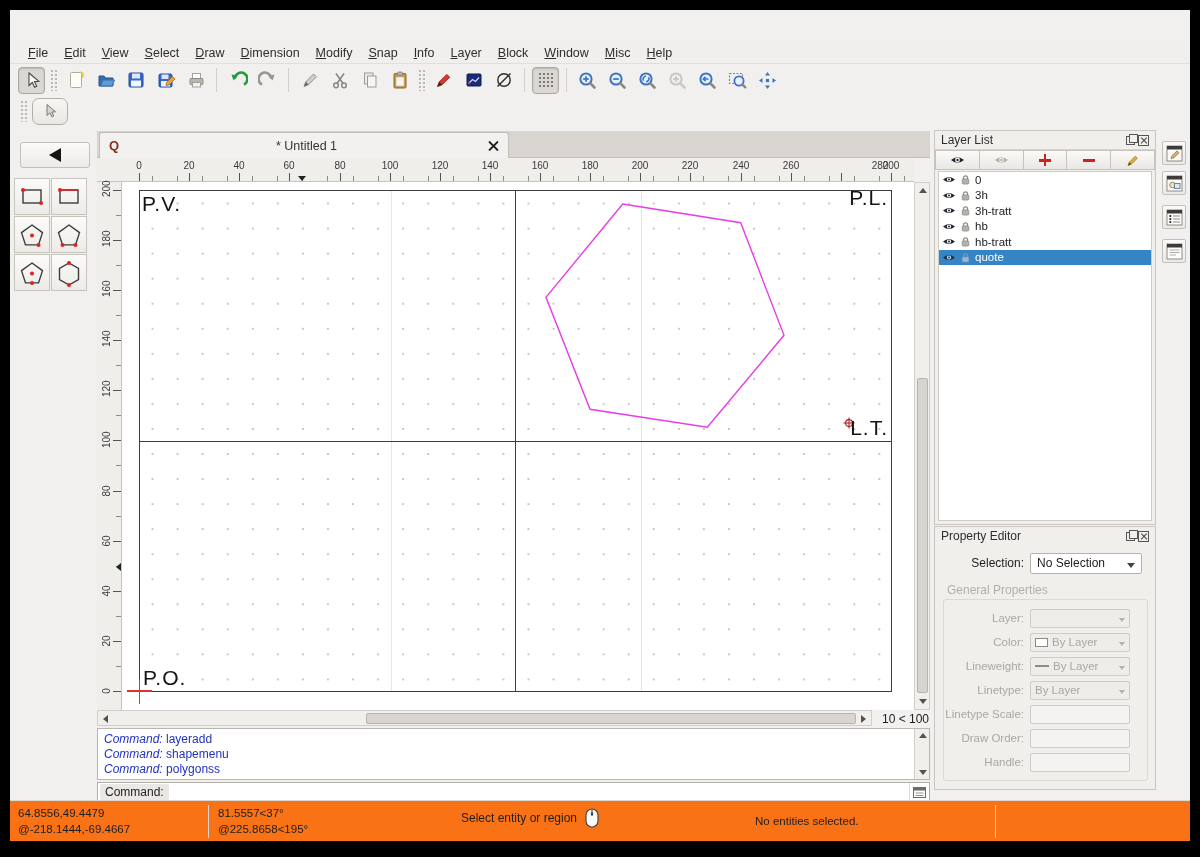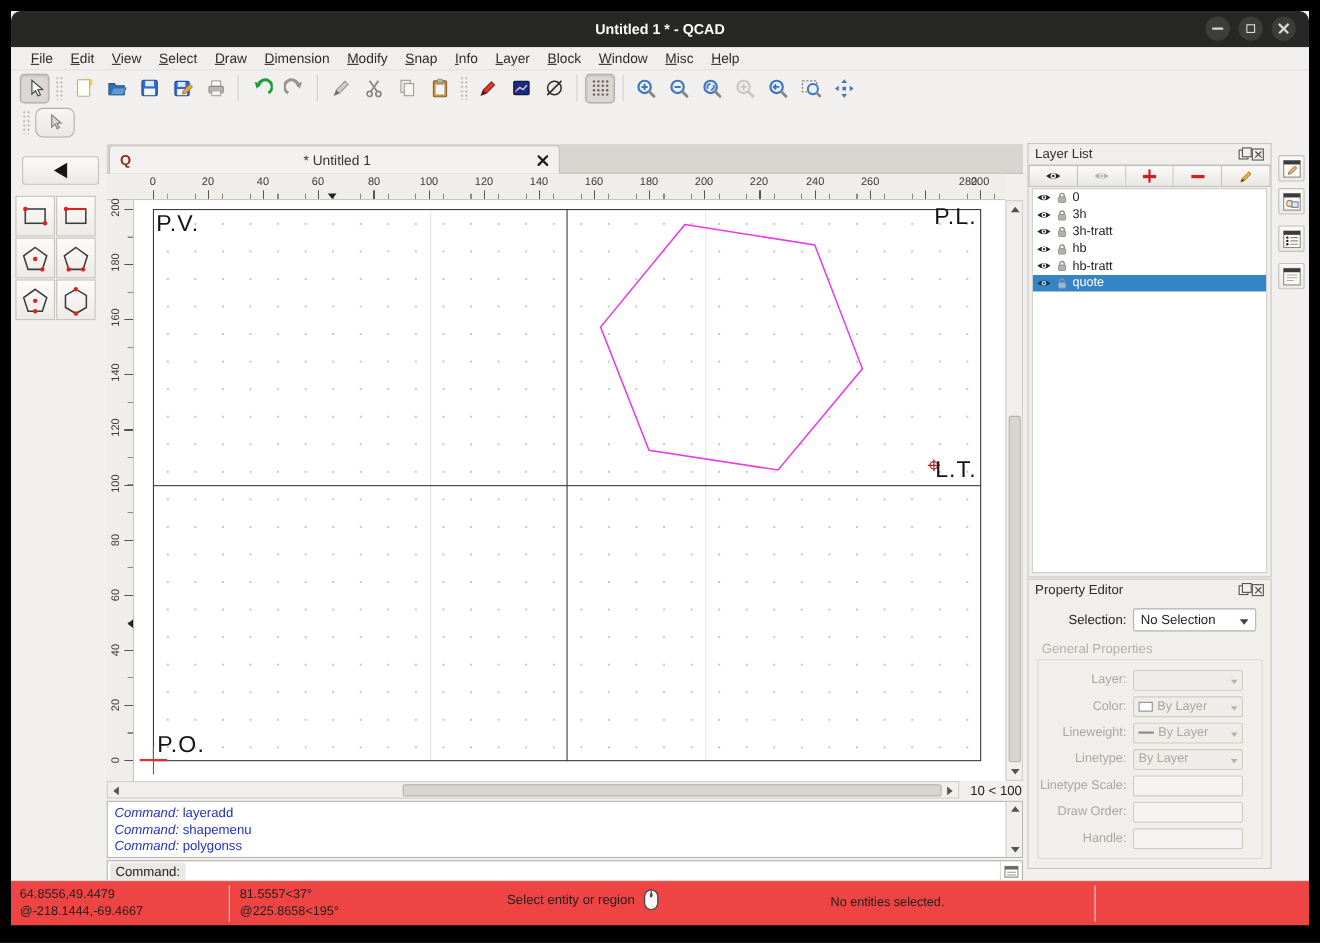--- a/index.html
+++ b/index.html
@@ -141,47 +141,30 @@
   .prop-input { height:19px; border:1px solid #cfccc6; background:#f5f3f1; border-radius:2px; }
   .swatch { width:13px; height:9px; background:#fff; border:1px solid #8f8b84; margin-right:4px; }
   .lwline { width:14px; height:2px; background:#8f8b84; margin-right:4px; }
   .sel-select { position:relative; height:21px; border:1px solid #b5b1ab; background:#fff; border-radius:2px; display:flex; align-items:center;
                 font-size:12px; color:#1d1d1d; padding:0 6px; }
   .sel-select .dd { position:absolute; right:6px; top:9px; width:0; height:0; border-top:5px solid #444; border-left:4px solid transparent; border-right:4px solid transparent; }
   .group-title { position:absolute; font-size:12px; color:#b3afa7; }
   .group-box { position:absolute; border:1px solid #dcd8d3; border-radius:3px; }
 
   
-  .statusbar { position:absolute; left:0; top:790px; width:100%; height:41px; background:#ef4444; border-top:1px solid #dcd8d3; }
+  .statusbar { position:absolute; left:0; top:790px; width:100%; height:41px; background:#f97316; border-top:1px solid #dcd8d3; }
   .st-line { font-size:11.5px; color:#1e1e1e; line-height:16px; }
   .st-div { position:absolute; top:4px; width:1px; height:33px; background:#d8d5d0; }
   .hint { display:flex; align-items:center; gap:8px; font-size:12px; color:#1e1e1e; }
 </style>
 </head>
 <body>
 
 <div class="window">
 
-  <div class="titlebar">
-    <span class="title">Untitled 1 * - QCAD</span>
-    <div class="winbtns">
-      <div class="winbtn">
-          <span class="glyph-min"></span>
-        </div>
-      <div class="winbtn">
-          <span class="glyph-max"></span>
-        </div>
-      <div class="winbtn">
-          <span class="glyph-close">
-            <i></i>
-            <i></i>
-          </span>
-        </div>
-    </div>
-  </div>
 
   <div class="menubar">
     <span class="menu-item"><u>F</u>ile</span>
     <span class="menu-item"><u>E</u>dit</span>
     <span class="menu-item"><u>V</u>iew</span>
     <span class="menu-item"><u>S</u>elect</span>
     <span class="menu-item"><u>D</u>raw</span>
     <span class="menu-item"><u>D</u>imension</span>
     <span class="menu-item"><u>M</u>odify</span>
     <span class="menu-item"><u>S</u>nap</span>

